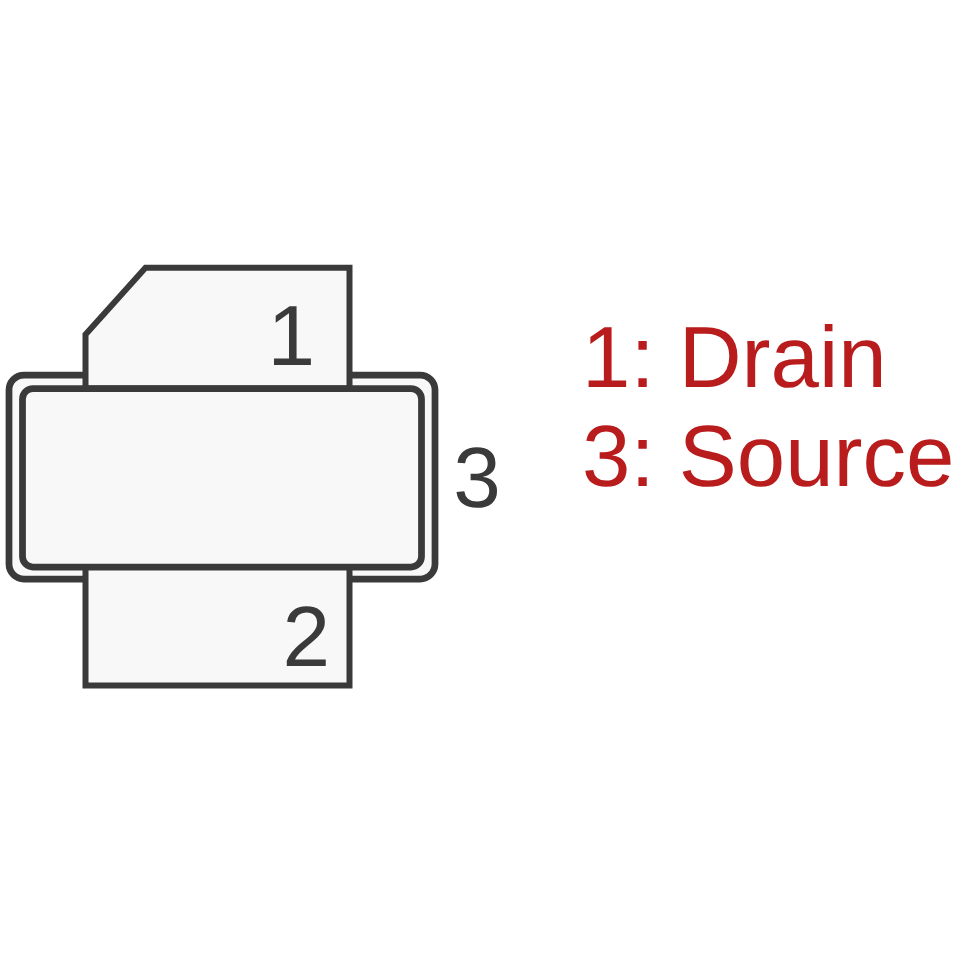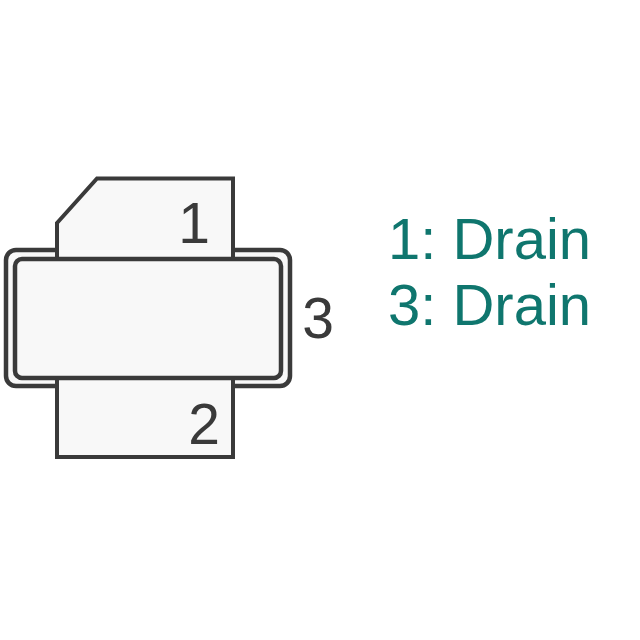--- a/index.html
+++ b/index.html
@@ -27,21 +27,21 @@
     font-family: "Liberation Sans", sans-serif;
     font-size: 57px;
     fill: #3a3a3a;
   }
   .legend {
     position: absolute;
     left: 388px;
     top: 206px;
     font-size: 58px;
     line-height: 66px;
-    color: #0f766e;
+    color: #b91c1c;
     white-space: nowrap;
   }
   .legend-line {
     display: block;
   }
 </style>
 </head>
 <body>
 
 <div class="canvas">
@@ -58,16 +58,16 @@
 
     <text class="pin-num" x="210" y="243" text-anchor="end">1</text>
 
     <text class="pin-num" x="220" y="444" text-anchor="end">2</text>
 
     <text class="pin-num" x="318" y="338" text-anchor="middle">3</text>
   </svg>
 
   <div class="legend">
     <span class="legend-line">1: Drain</span>
-    <span class="legend-line">3: Drain</span>
+    <span class="legend-line">3: Source</span>
   </div>
 
 </div>
 
 </body></html>

